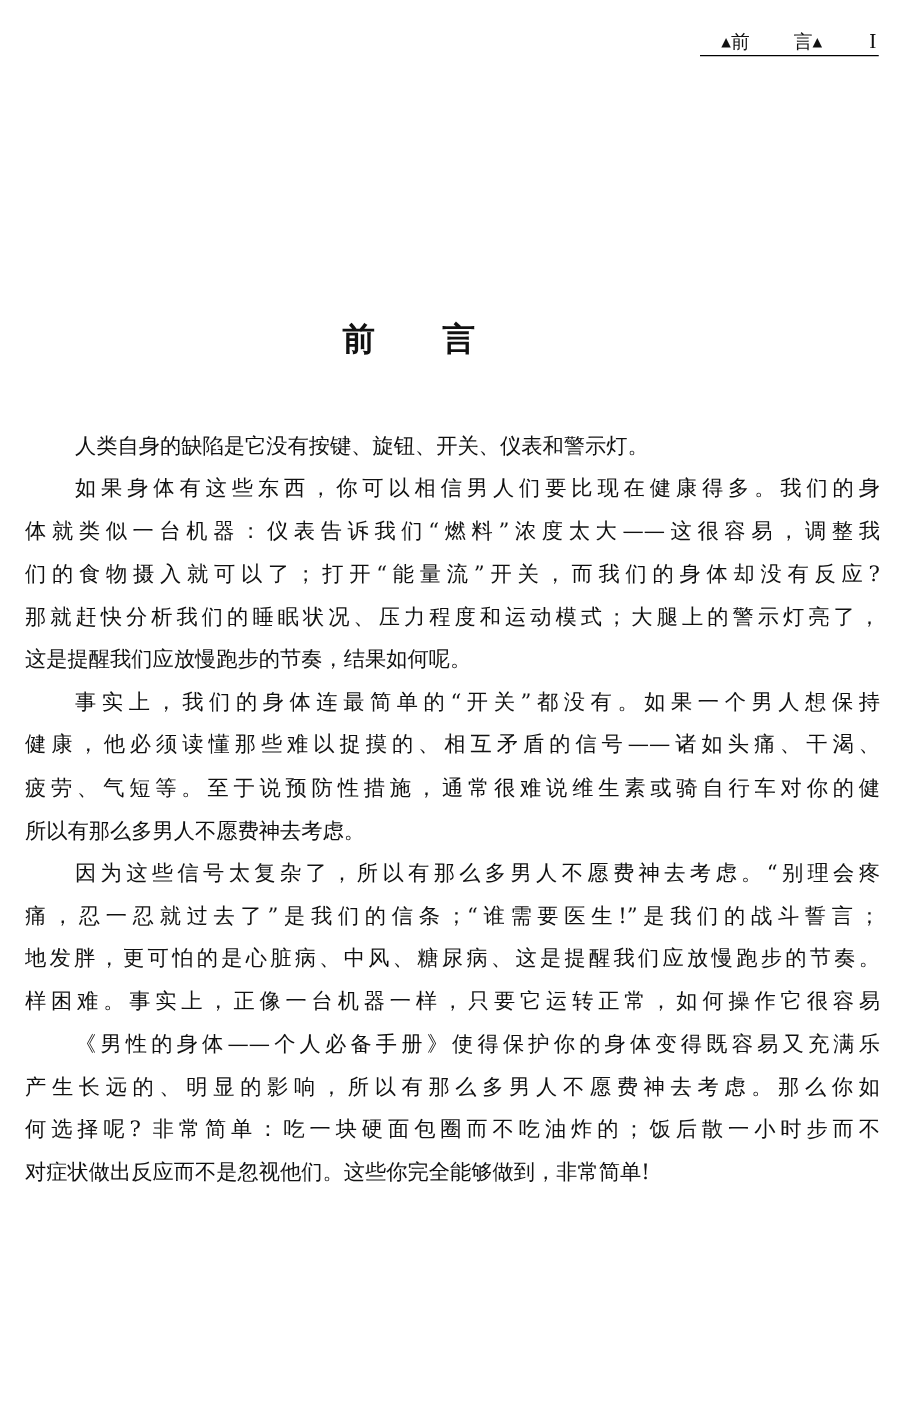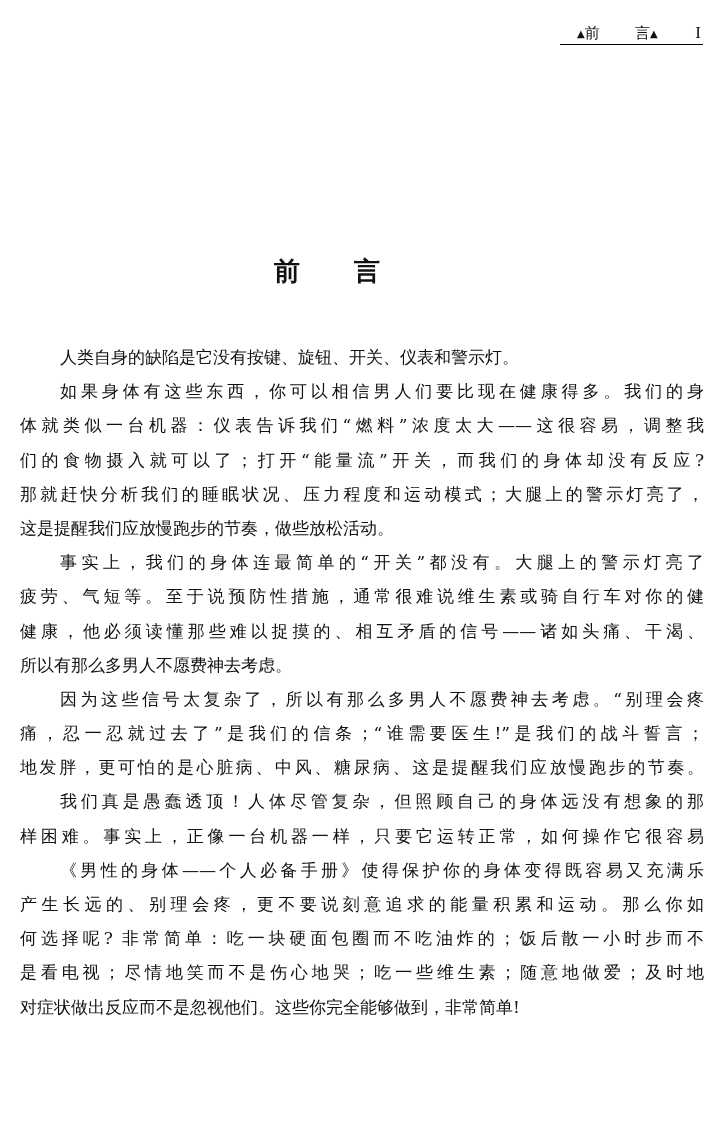--- a/index.html
+++ b/index.html
@@ -35,32 +35,30 @@
 </div>
 
 <div class="body">
 
   <div class="line indent last">人类自身的缺陷是它没有按键、旋钮、开关、仪表和警示灯。</div>
 
   <div class="line indent">如果身体有这些东西，你可以相信男人们要比现在健康得多。我们的身</div>
   <div class="line">体就类似一台机器：仪表告诉我们“燃料”浓度太大——这很容易，调整我</div>
   <div class="line">们的食物摄入就可以了；打开“能量流”开关，而我们的身体却没有反应?</div>
   <div class="line">那就赶快分析我们的睡眠状况、压力程度和运动模式；大腿上的警示灯亮了，</div>
-  <div class="line last">这是提醒我们应放慢跑步的节奏，做些放松活动。</div>
+  <div class="line last">这是提醒我们应放慢跑步的节奏，结果如何呢。</div>
 
-  <div class="line indent">事实上，我们的身体连最简单的“开关”都没有。大腿上的警示灯亮了</div>
+  <div class="line indent">事实上，我们的身体连最简单的“开关”都没有。如果一个男人想保持</div>
+  <div class="line">健康，他必须读懂那些难以捉摸的、相互矛盾的信号——诸如头痛、干渴、</div>
   <div class="line">疲劳、气短等。至于说预防性措施，通常很难说维生素或骑自行车对你的健</div>
-  <div class="line">健康，他必须读懂那些难以捉摸的、相互矛盾的信号——诸如头痛、干渴、</div>
   <div class="line last">所以有那么多男人不愿费神去考虑。</div>
 
   <div class="line indent">因为这些信号太复杂了，所以有那么多男人不愿费神去考虑。“别理会疼</div>
   <div class="line">痛，忍一忍就过去了”是我们的信条；“谁需要医生!”是我们的战斗誓言；</div>
   <div class="line">地发胖，更可怕的是心脏病、中风、糖尿病、这是提醒我们应放慢跑步的节奏。</div>
 
-  <div class="line indent">我们真是愚蠢透顶！人体尽管复杂，但照顾自己的身体远没有想象的那</div>
   <div class="line">样困难。事实上，正像一台机器一样，只要它运转正常，如何操作它很容易</div>
 
   <div class="line indent">《男性的身体——个人必备手册》使得保护你的身体变得既容易又充满乐</div>
-  <div class="line">产生长远的、别理会疼，更不要说刻意追求的能量积累和运动。那么你如</div>
+  <div class="line">产生长远的、明显的影响，所以有那么多男人不愿费神去考虑。那么你如</div>
   <div class="line">何选择呢? 非常简单：吃一块硬面包圈而不吃油炸的；饭后散一小时步而不</div>
-  <div class="line">是看电视；尽情地笑而不是伤心地哭；吃一些维生素；随意地做爱；及时地</div>
   <div class="line last">对症状做出反应而不是忽视他们。这些你完全能够做到，非常简单!</div>
 </div>
 
 </body></html>

